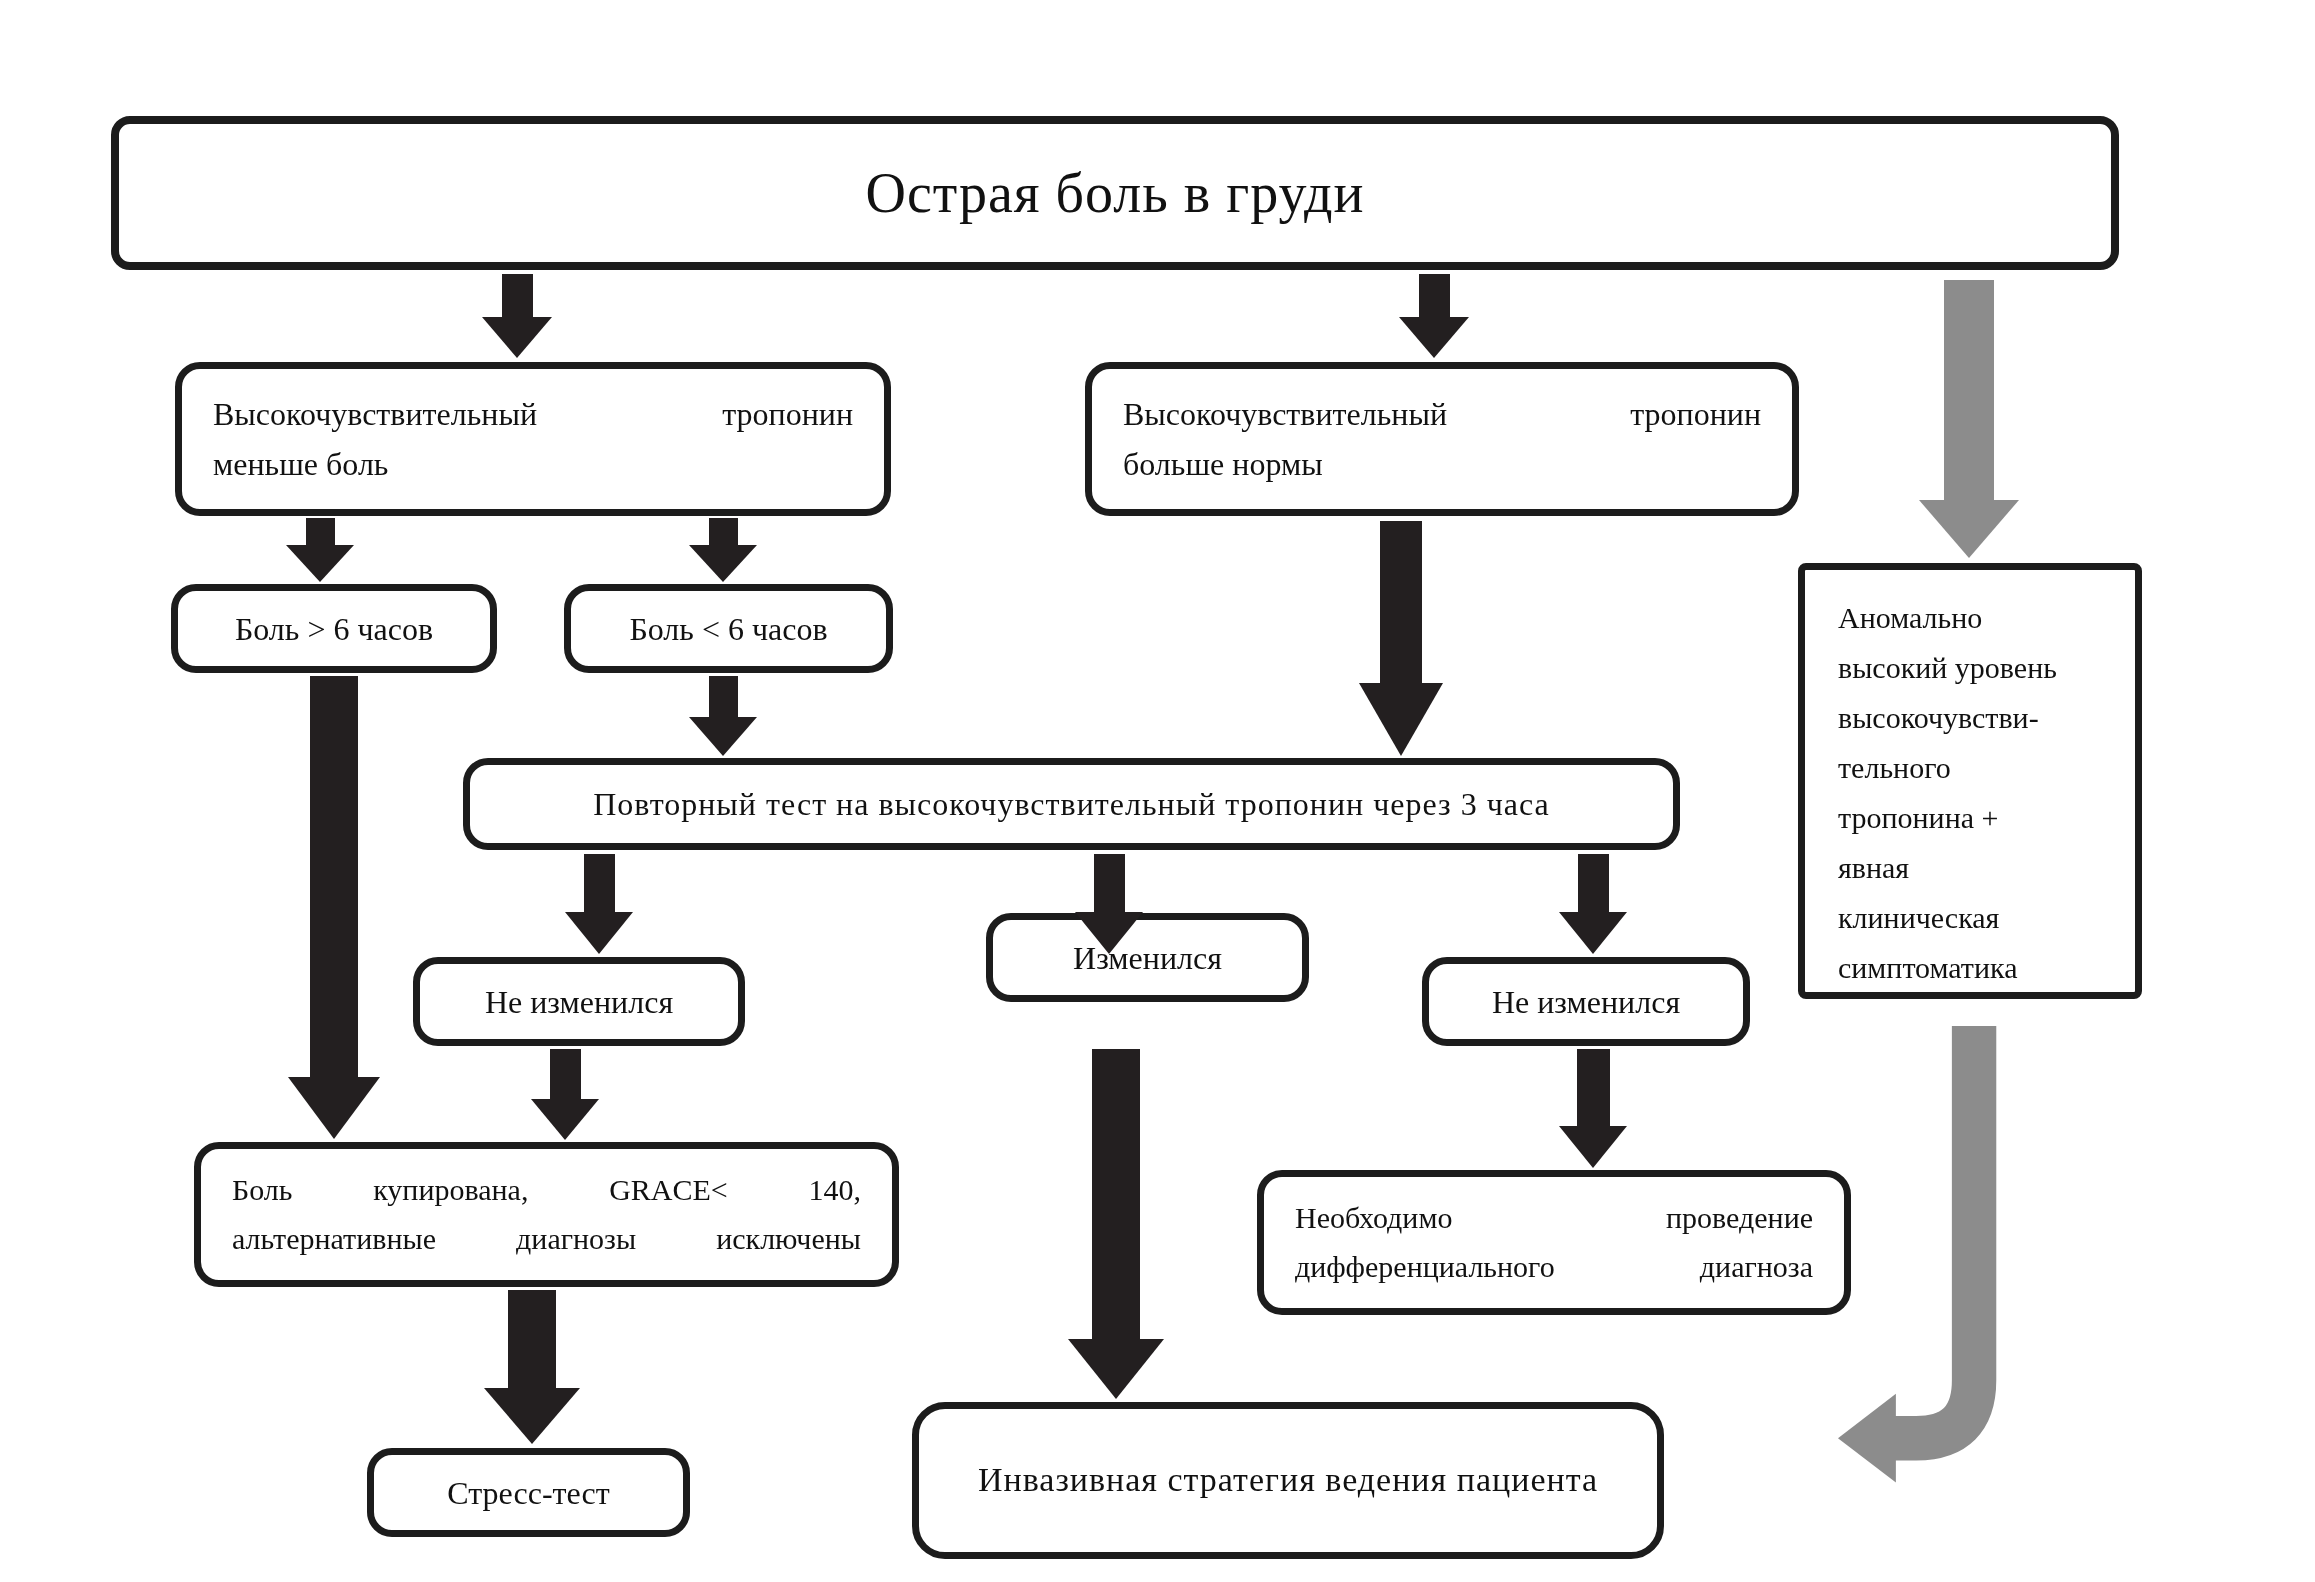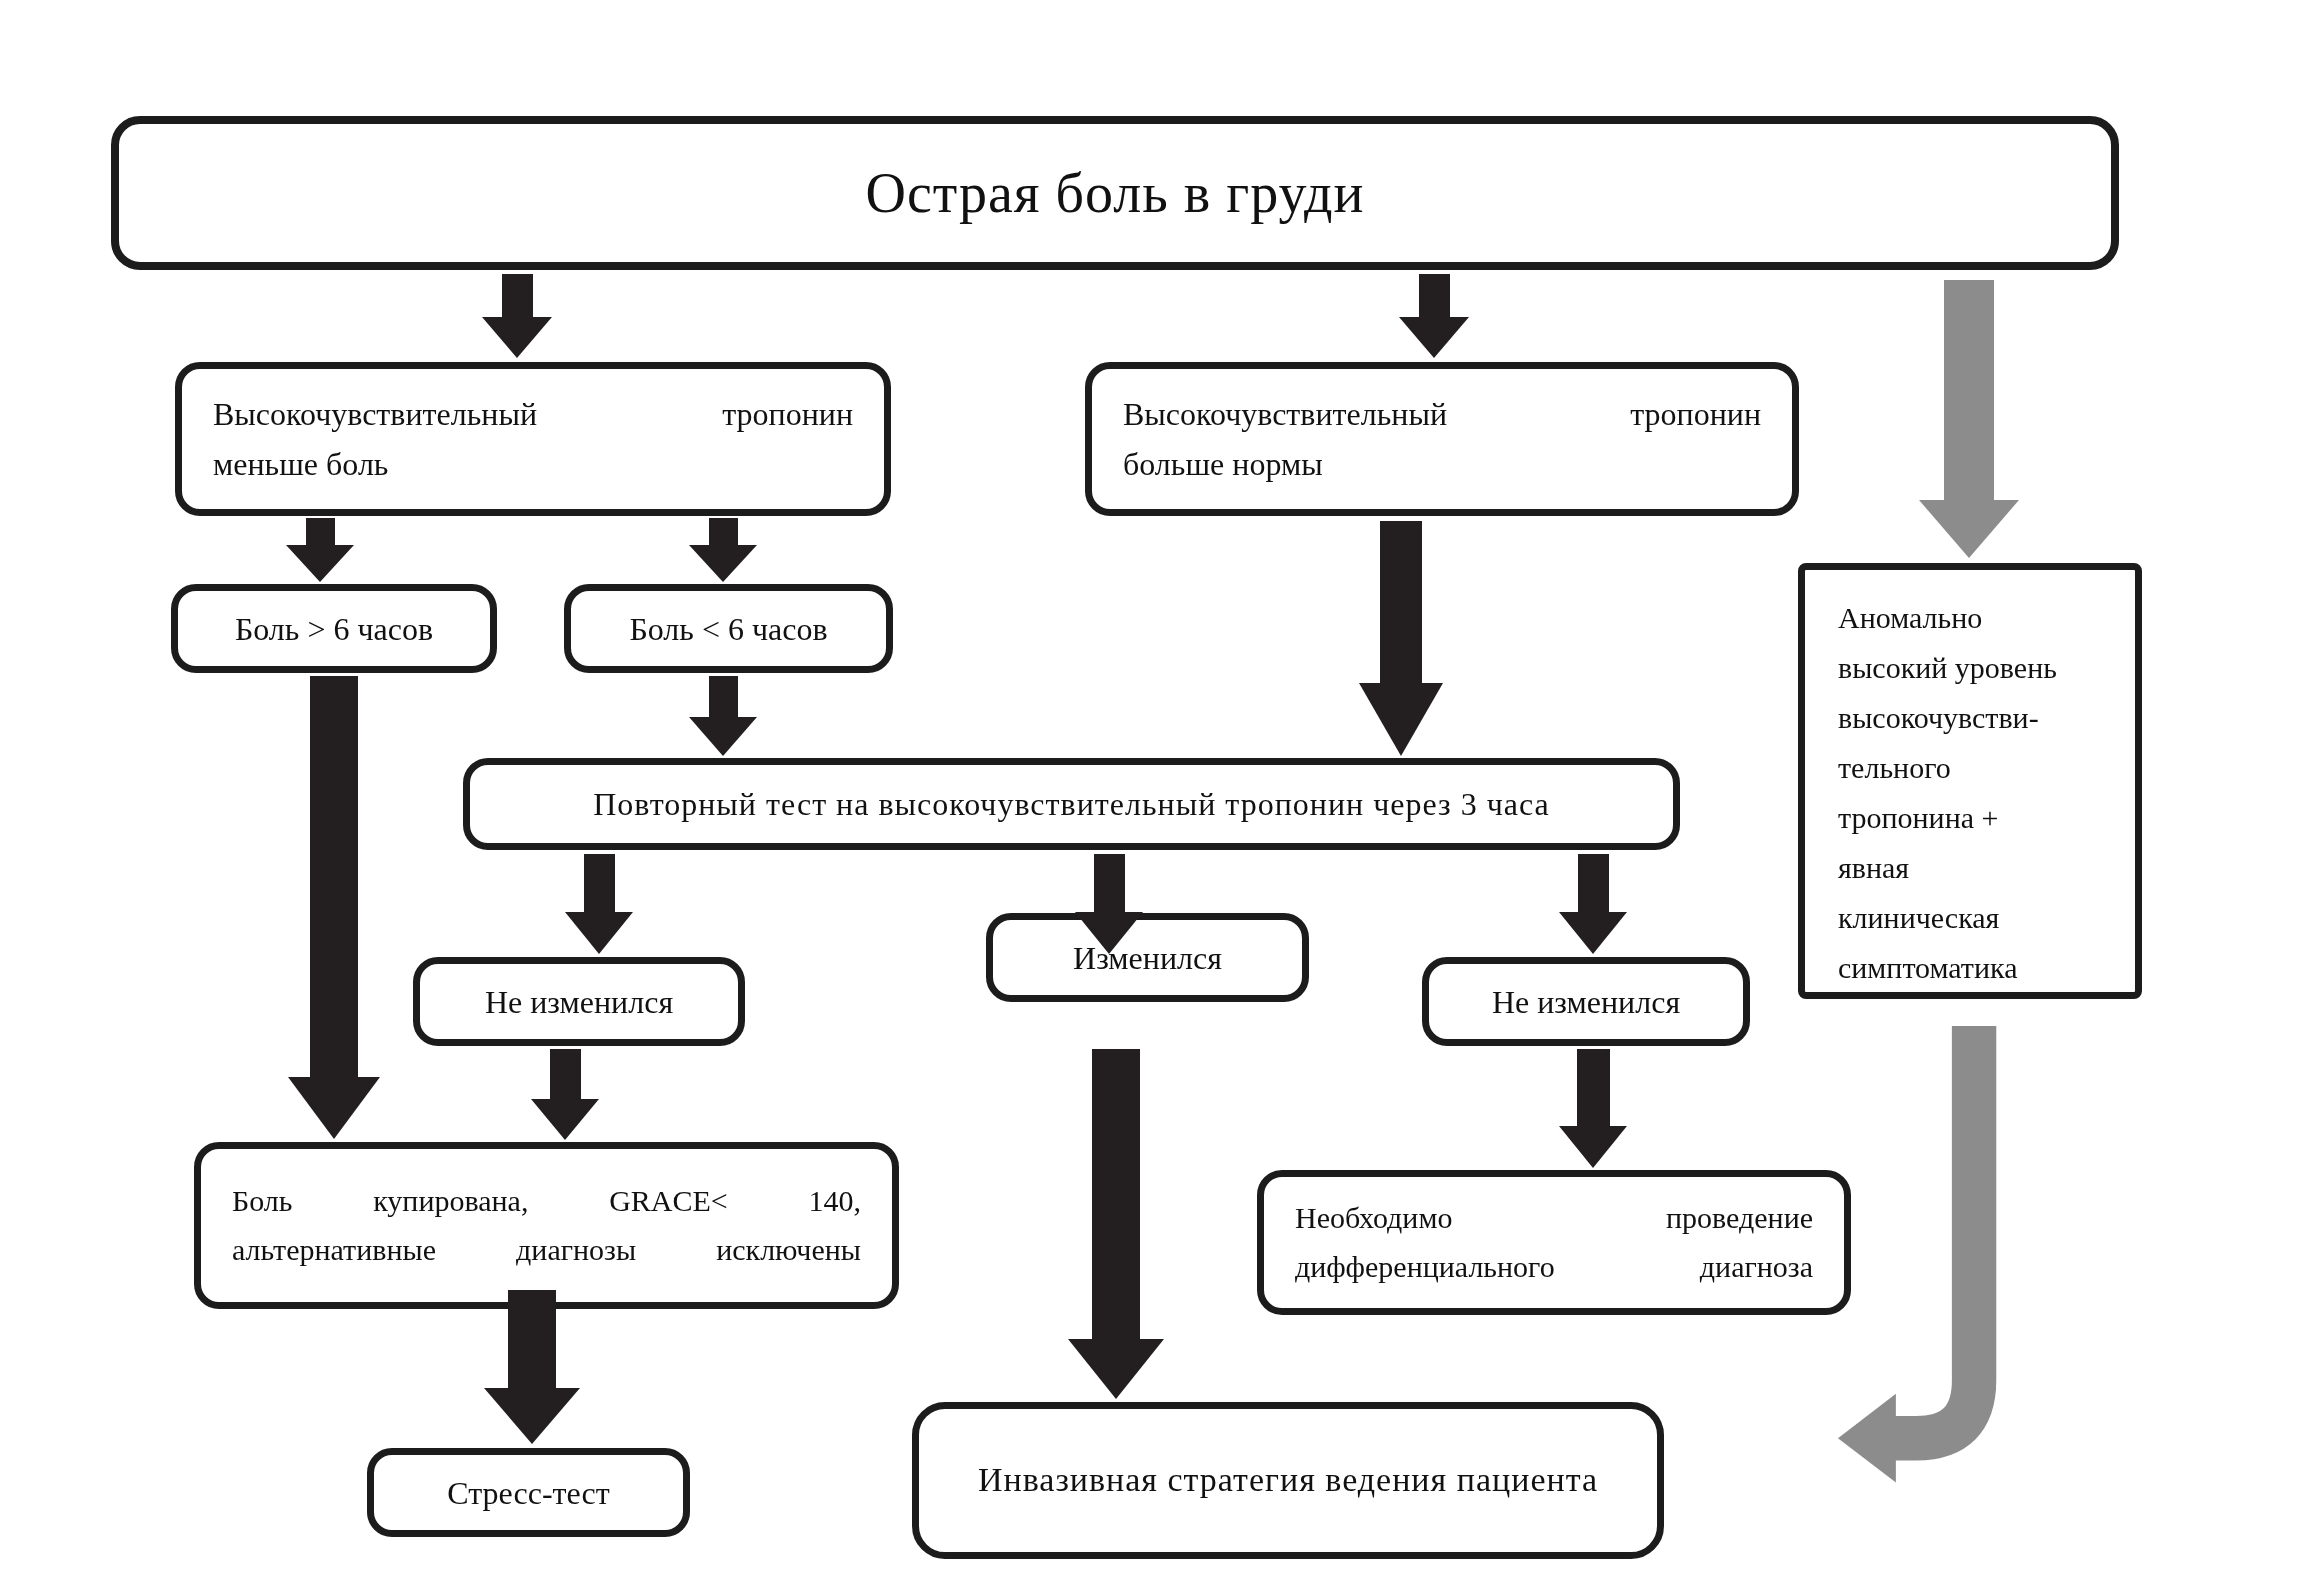--- a/index.html
+++ b/index.html
@@ -40,21 +40,21 @@
     border-top:var(--hh) solid var(--ac);
   }
   .gray{--ac:#8c8c8c;}
   #elbow{position:absolute;left:0;top:0;pointer-events:none;}
 </style>
 </head>
 <body>
 
 <div id="canvas">
 
-  <div class="node center" style="left:111px;top:116px;width:2008px;height:154px;border-radius:29px;border-width:8.7px;">
+  <div class="node center" style="left:111px;top:116px;width:2008px;height:154px;border-radius:19px;border-width:8.7px;">
     <span style="font-size:56px;letter-spacing:1px;">Острая боль в груди</span>
   </div>
 
   <div class="node pad" style="left:164px;top:362px;width:716px;height:154px;gap:9.7px;">
     <div class="jline">
       <span>Высокочувствительный</span>
       <span>тропонин</span>
     </div>
     <div>меньше боль</div>
   </div>
@@ -82,21 +82,21 @@
   <div class="node center" style="left:413px;top:957px;width:332px;height:89px;">
     <span>Не изменился</span>
   </div>
   <div class="node center" style="left:942px;top:913px;width:323px;height:89px;margin-left:44px;">
     <span>Изменился</span>
   </div>
   <div class="node center" style="left:1422px;top:957px;width:328px;height:89px;">
     <span>Не изменился</span>
   </div>
 
-  <div class="node pad" style="left:183px;top:1142px;width:705px;height:167px;gap:11.6px;font-size:30px;">
+  <div class="node pad" style="left:183px;top:1142px;width:705px;height:145px;gap:11.6px;font-size:30px;">
     <div class="jline">
       <span>Боль</span>
       <span>купирована,</span>
       <span>GRACE&lt;</span>
       <span>140,</span>
     </div>
     <div class="jline">
       <span>альтернативные</span>
       <span>диагнозы</span>
       <span>исключены</span>

